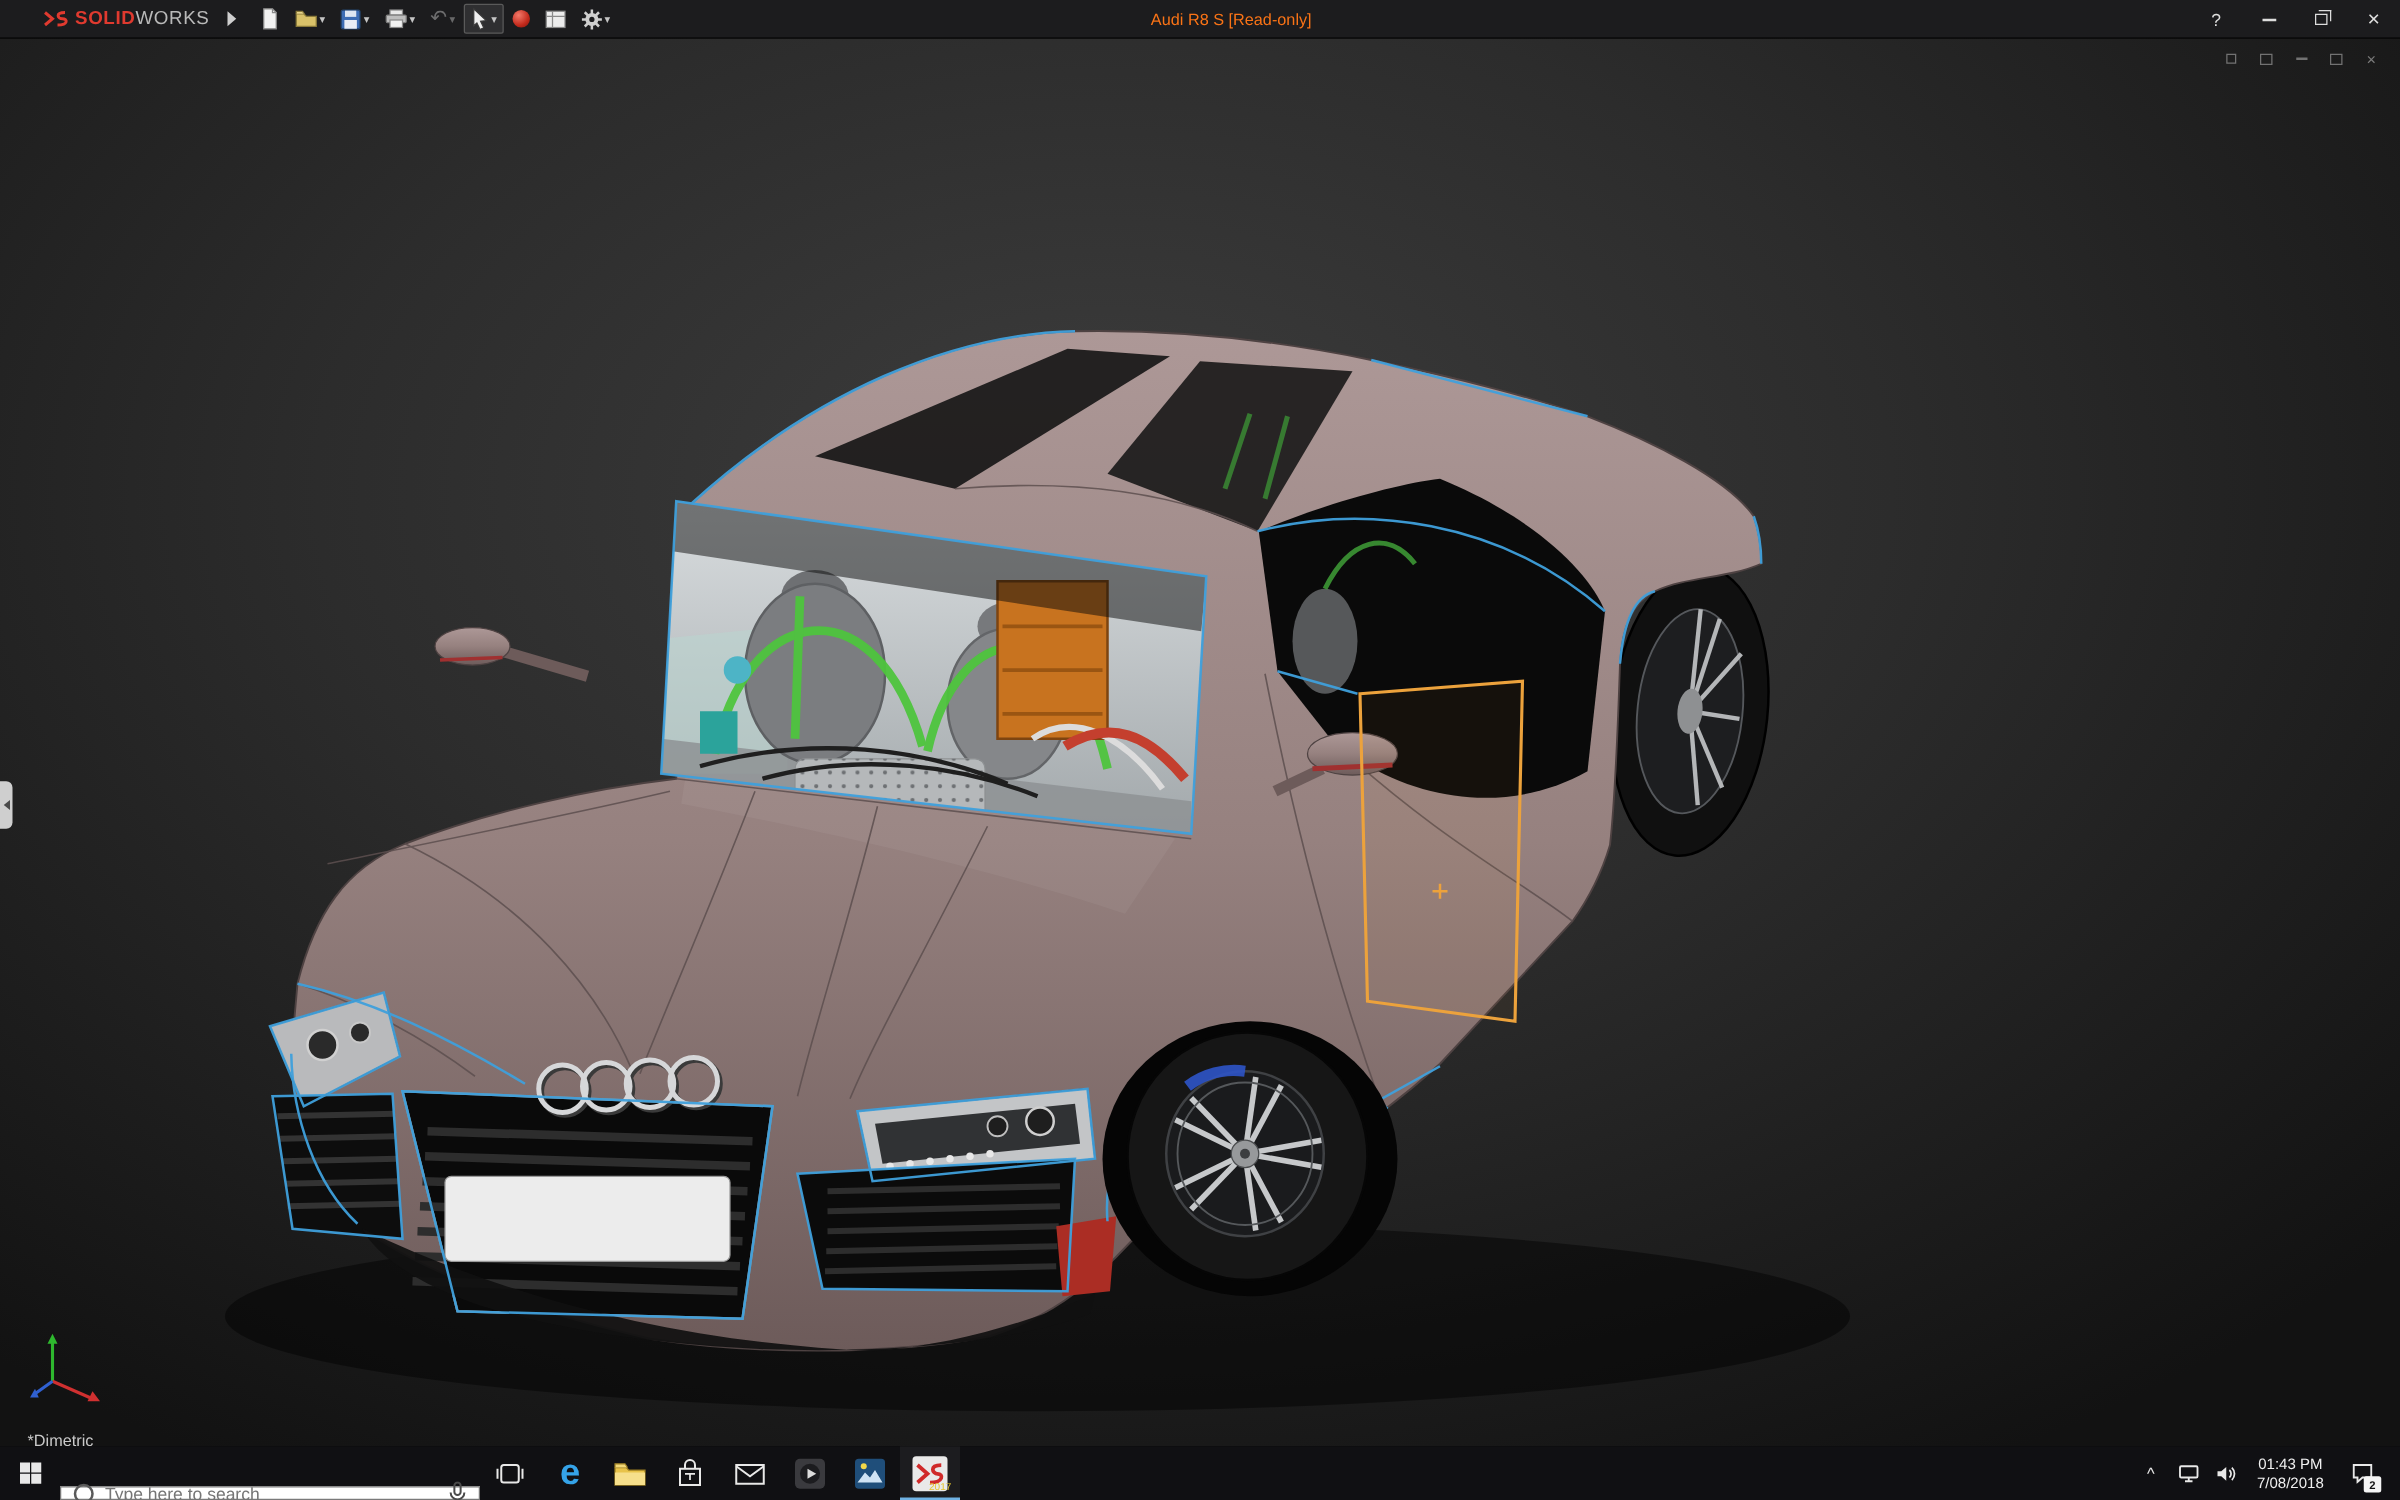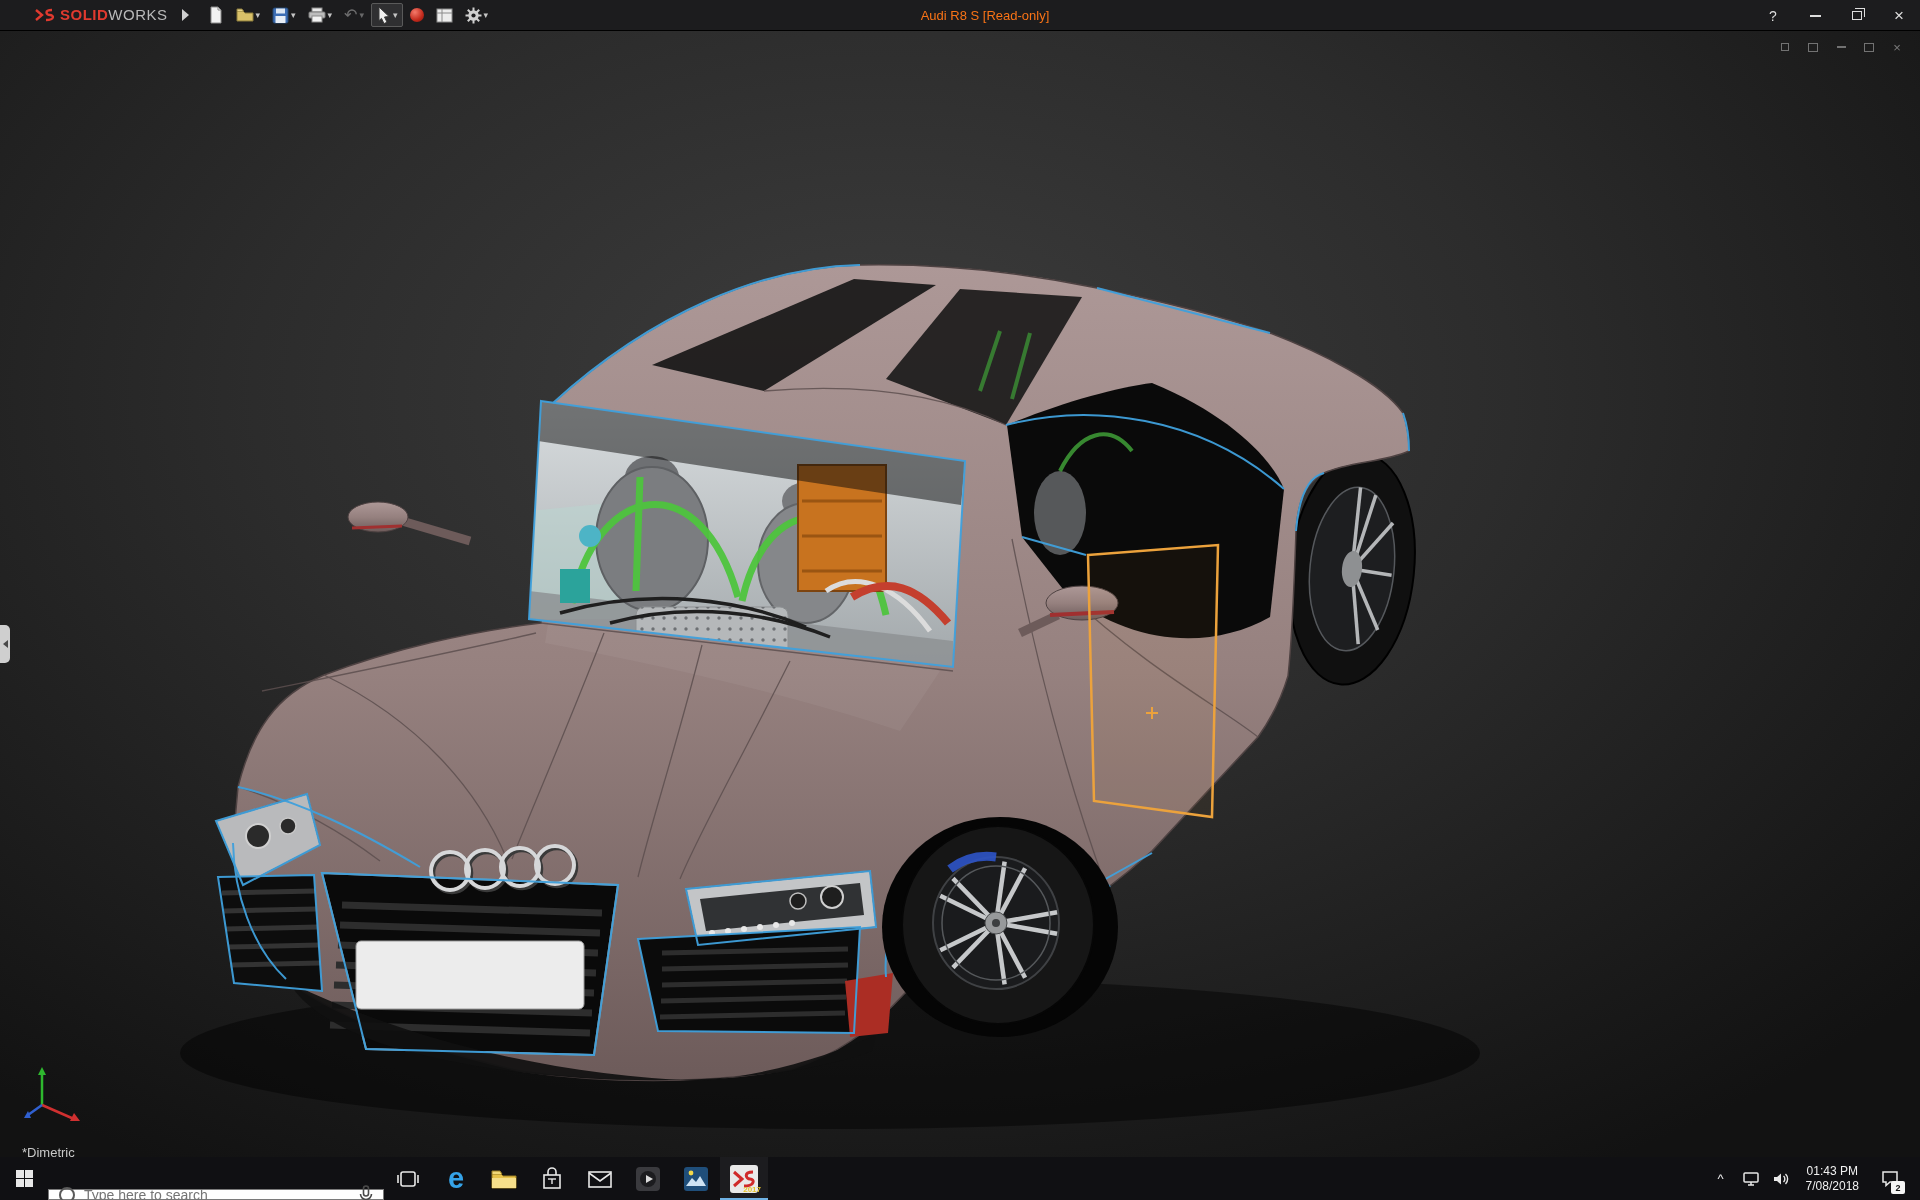--- a/index.html
+++ b/index.html
@@ -58,21 +58,21 @@
   .tb-app { width:48px; display:flex; align-items:center; justify-content:center; position:relative; }
   .tb-app.running { background:rgba(255,255,255,.05); box-shadow:inset 0 -2px 0 #6fb2e4; }
   .start-grid { display:grid; grid-template-columns:8px 8px; grid-template-rows:8px 8px; gap:1px; }
   .start-grid span { background:#e8e8e8; }
   .searchbox { width:336px; background:#ffffff; border:1px solid #7a7a7a; display:flex; align-items:center; padding:0 10px; gap:9px;margin-top:32px; }
   .cortana-ring { width:16px; height:16px; border-radius:50%; border:2px solid #5a5a5a; flex:0 0 auto; }
   .searchbox input { border:none; outline:none; flex:1 1 auto; font-size:14px; color:#4f4f4f; background:transparent;
                      font-family:"Liberation Sans", sans-serif; }
   .edge-glyph { font-size:29px; font-weight:bold; color:#35a3e8; line-height:1; }
   .sw-tile { position:relative; width:30px; height:30px; }
-  .sw-year { position:absolute; right:-2px; bottom:0; font-size:8px; font-weight:bold; color:#e6c52e;margin-top:10px; }
+  .sw-year { position:absolute; right:-2px; bottom:0; font-size:8px; font-weight:normal; color:#e6c52e;margin-top:10px; }
   .tray { margin-left:auto; display:flex; align-items:center; gap:4px; padding-right:2px; }
   .tray-ico { width:26px; height:43px; display:flex; align-items:center; justify-content:center; color:#e8e8e8; }
   .tray-caret { font-size:13px; color:#e8e8e8; }
   .clock { display:flex; flex-direction:column; align-items:center; justify-content:center;
            color:#f0f0f0; font-size:12px; line-height:15px; padding:0 8px; }
   .action-center { width:38px; height:43px; display:flex; align-items:center; justify-content:center; position:relative; }
   .ac-badge { position:absolute; right:4px; bottom:6px; min-width:14px; height:13px; background:#f5f5f5; color:#111;
               font-size:9px; font-weight:bold; display:flex; align-items:center; justify-content:center; border-radius:2px; padding:0 2px; }
   .show-desktop { width:5px; border-left:1px solid #3c3c3c; }
 </style>

